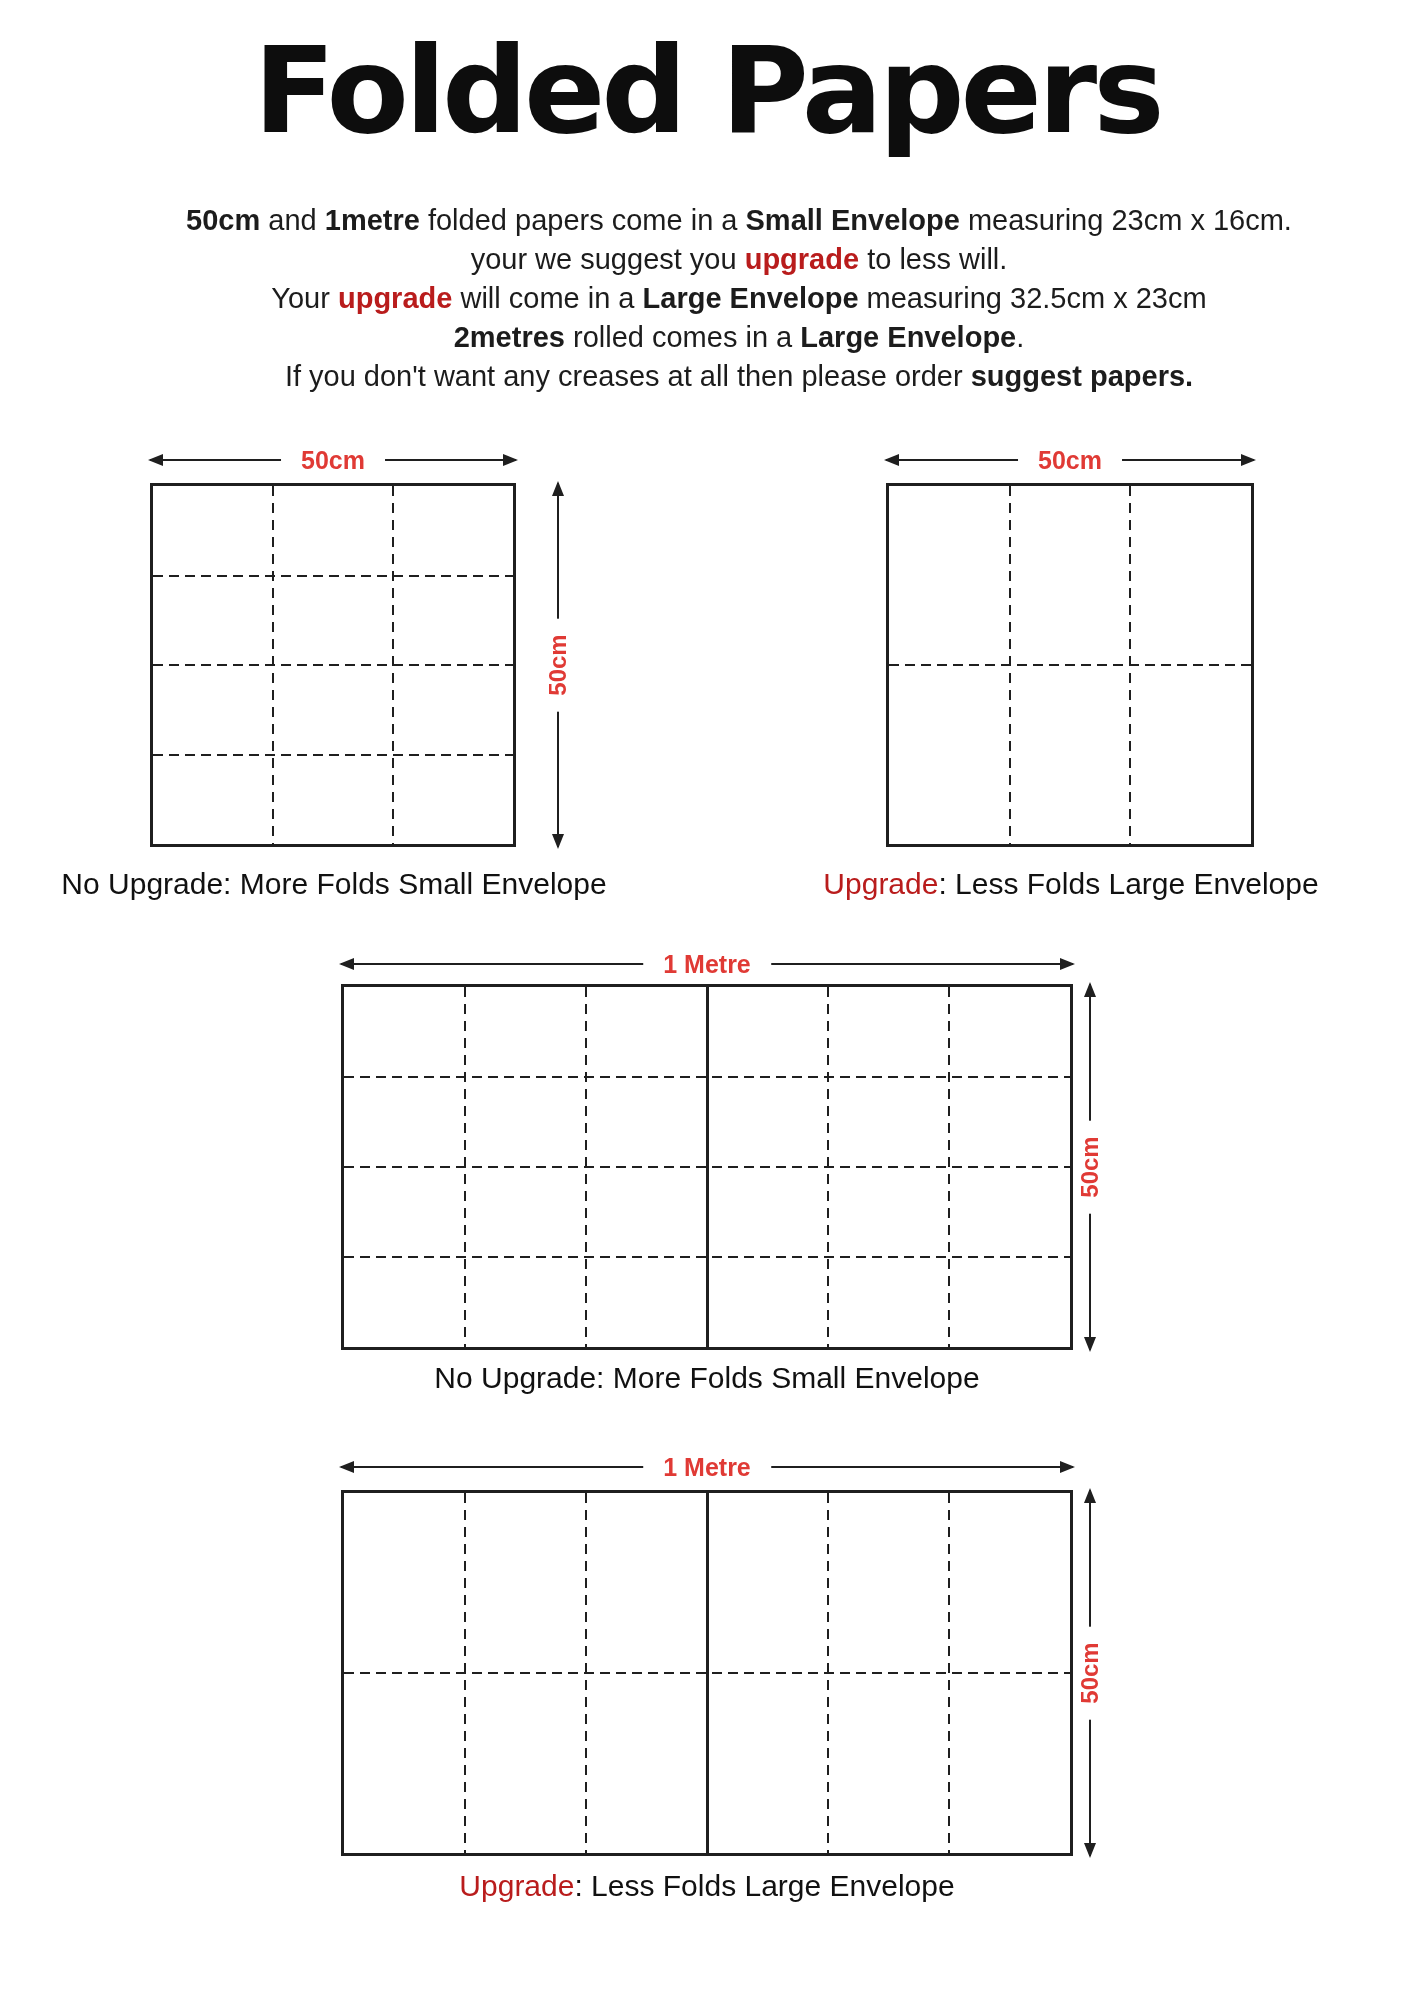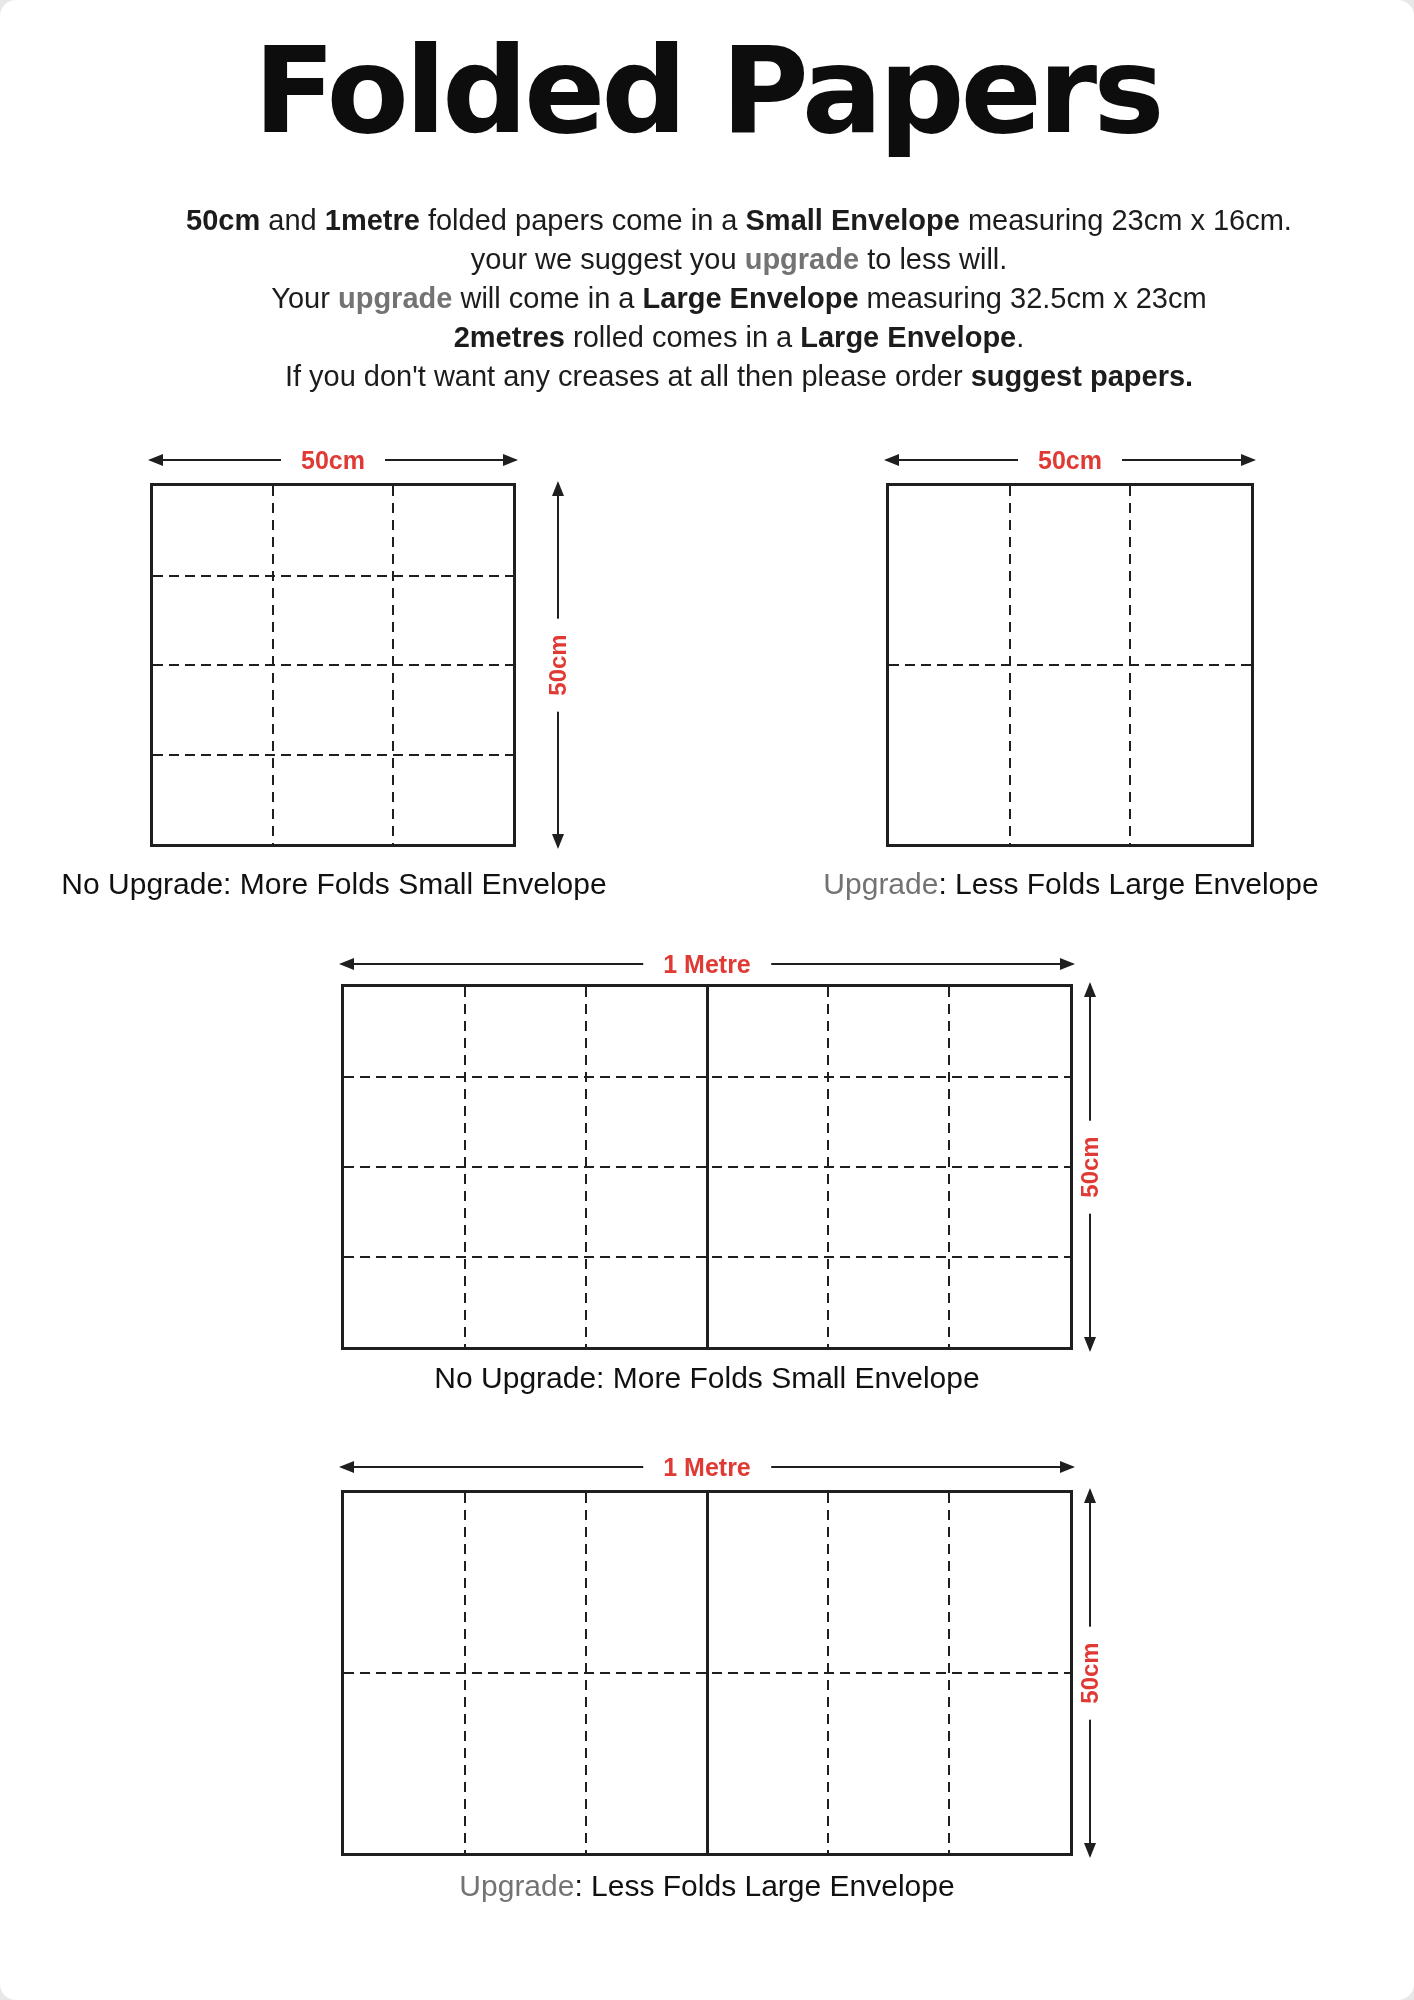--- a/index.html
+++ b/index.html
@@ -1,34 +1,34 @@
 <!DOCTYPE html>
 <html><head>
 <meta charset="utf-8">
 <style>
   html,body{margin:0;padding:0;background:#e8e8e8;}
   .page{
     position:relative; width:1414px; height:2000px; margin:0 auto;
     background:#ffffff; overflow:hidden;
-    font-family:"Liberation Sans",sans-serif; color:#1f1f1f;border-radius:16px;
+    font-family:"Liberation Sans",sans-serif; color:#1f1f1f;
   }
   
   .title{
     position:absolute; top:24px; left:0; width:100%; margin:0;
     text-align:center; font-family:"DejaVu Sans","Liberation Sans",sans-serif;
     font-weight:bold; font-size:120px; line-height:1.12; letter-spacing:-4px;
     color:#0d0d0d;
   }
   
   .intro{
     position:absolute; top:201px; left:0; width:100%;
     text-align:center; font-size:29px; line-height:39px; color:#1c1c1c;padding-left:32px;
   }
   .intro .b{font-weight:bold;}
-  .r{color:#737373;}
+  .r{color:#b91c1c;}
   .intro .r{font-weight:bold;}
   
   .paper{position:absolute; border:3px solid #1f1f1f; background:#fff; box-sizing:border-box;}
   .fold-v{
     position:absolute; top:0; height:100%; width:2px; margin-left:-1px;
     background:repeating-linear-gradient(180deg,#1f1f1f 0 10px,transparent 10px 17px);
   }
   .fold-v.solid{width:3px; margin-left:-1.5px; background:#1f1f1f;}
   .fold-h{
     position:absolute; left:0; width:100%; height:2px; margin-top:-1px;

